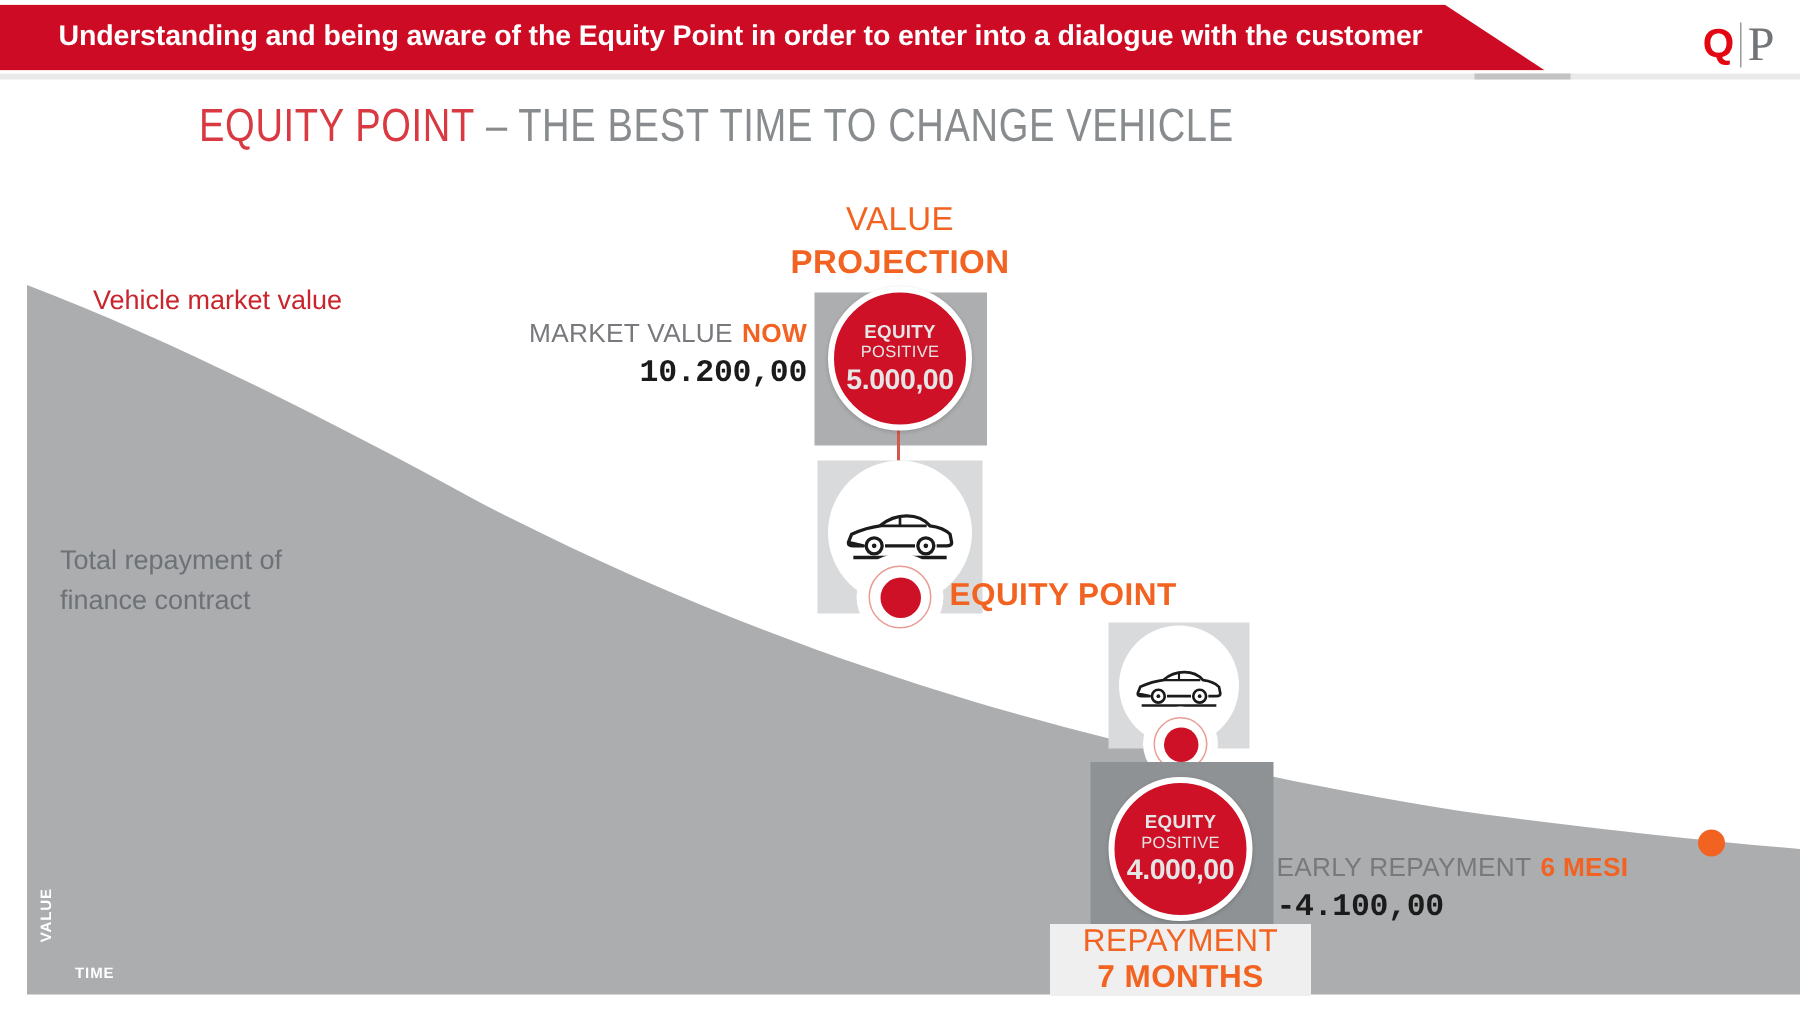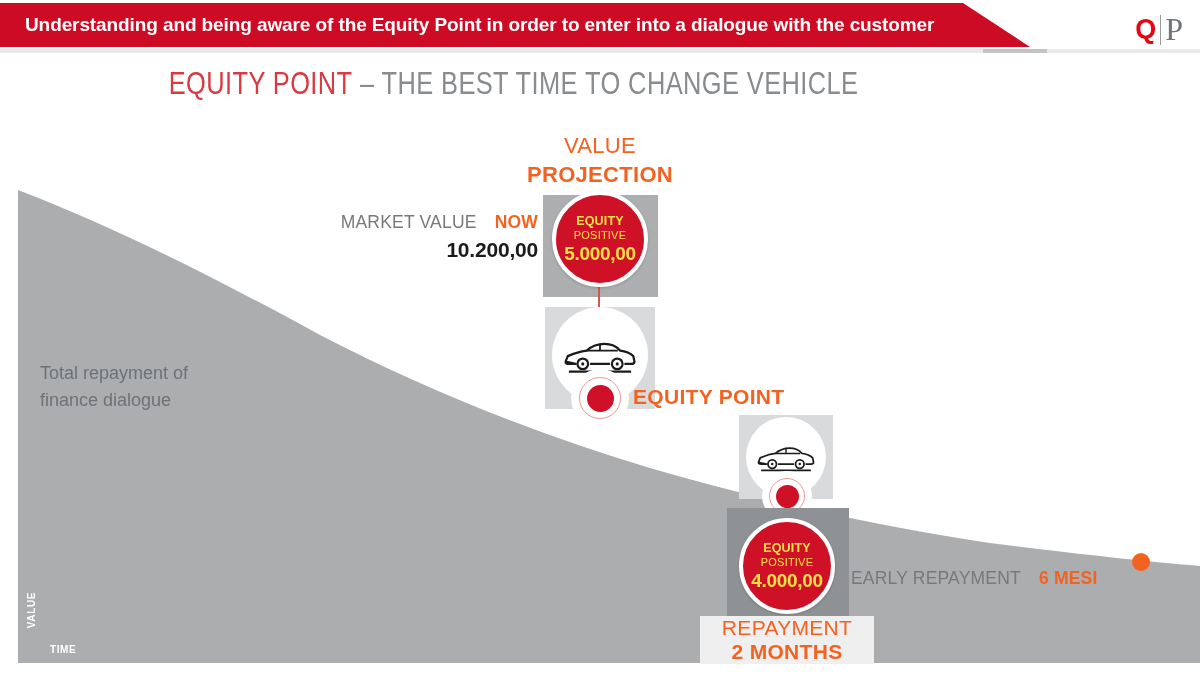--- a/index.html
+++ b/index.html
@@ -6,56 +6,56 @@
   html,body { background:#fff; }
   .slide {
     position:relative; width:1200px; height:675px; background:#fff;
     font-family:"Liberation Sans", sans-serif; overflow:hidden;
   }
   
   .banner {
     position:absolute; left:0; top:3px; width:1040px; height:44px;
     background:#CE0B24; color:#fff;
     clip-path:polygon(0 0, 963px 0, 1030px 100%, 0 100%);
-    display:flex; align-items:center; padding-left:25px;
+    display:flex; align-items:center; padding-left:39px;
     font-size:19px; font-weight:bold; letter-spacing:-0.1px;
   }
   .divider { position:absolute; left:0; top:49px; width:1200px; height:4px; background:#E9E9E9; }
   .divider-dark { position:absolute; left:983px; top:49px; width:64px; height:4px; background:#C3C3C3; }
   .logo { position:absolute; right:17px; top:11px; display:flex; align-items:center; gap:4px; }
   .logo .q { color:#E30613; font-size:27px; font-weight:800; }
   .logo .bar { width:1px; height:30px; background:#9A9A9A; }
   .logo .p { font-family:"Liberation Serif", serif; font-size:32px; color:#717577; }
   
-  .title { position:absolute; left:0; top:66px; width:956px; text-align:center; white-space:nowrap;margin-left:36px; }
+  .title { position:absolute; left:0; top:66px; width:956px; text-align:center; white-space:nowrap; }
   .title .squeeze { display:inline-block; transform:scaleX(0.82); transform-origin:center; font-size:31px; letter-spacing:0.5px; }
   .title .hl { color:#D93A42; }
   .title .rest { color:#898C8E; margin-left:9px; }
   
   .curve-svg { position:absolute; left:0; top:0; }
   .lbl-market { position:absolute; left:62px; top:188px; width:180px; font-size:18px; line-height:25px; color:#C8252C; }
   .lbl-repay { position:absolute; left:40px; top:360px; width:190px; font-size:18px; line-height:27px; color:#6E7277; }
   .axis-y { position:absolute; left:26px; top:592px; writing-mode:vertical-rl; transform:rotate(180deg);
             color:#fff; font-size:10px; font-weight:bold; letter-spacing:0.6px; }
   .axis-x { position:absolute; left:50px; top:644px; color:#fff; font-size:10px; font-weight:bold; letter-spacing:0.6px; }
   
   .gbox { position:absolute; }
   .badge {
     position:absolute; width:96px; height:96px; border-radius:50%;
     background:#CE1126; border:4px solid #fff;
     display:flex; flex-direction:column; align-items:center; justify-content:center;
-    color:#fde047; text-align:center; box-shadow:0 1px 3px rgba(0,0,0,0.18);
+    color:#e5e5e5; text-align:center; box-shadow:0 1px 3px rgba(0,0,0,0.18);
   }
   .badge .b1 { font-size:12.5px; font-weight:bold; letter-spacing:0.2px; }
   .badge .b2 { font-size:11px; letter-spacing:0.2px; margin-top:1px; }
   .badge .bv { font-size:19px; font-weight:bold; margin-top:2px; letter-spacing:-0.3px; }
   .stat { position:absolute; }
   .stat .line1 { font-size:17.5px; color:#77797C; letter-spacing:0.2px; }
-  .stat .accent { color:#F26322; font-weight:bold; margin-left:18px; }
-  .stat .val { font-size:21px; font-weight:bold; color:#1B1B1B; margin-top:5px; letter-spacing:-0.2px; }
+  .stat .accent { color:#F26322; font-weight:bold; margin-left:6px; }
+  .stat .val { font-size:21px; font-weight:bold; color:#1B1B1B; margin-top:5px; letter-spacing:-0.2px;font-family:Liberation Mono, monospace; }
   .ta-r { text-align:right; }
   .callout { position:absolute; text-align:center; color:#F26322; }
   .callout .c1 { font-size:22px; letter-spacing:0.3px; }
   .callout .c2 { font-size:22px; font-weight:bold; letter-spacing:0.3px; margin-top:3px; }
   .white-circle { position:absolute; border-radius:50%; background:#fff; display:flex; align-items:center; justify-content:center; }
   .target { position:absolute; border-radius:50%; background:#fff; display:flex; align-items:center; justify-content:center; }
   .target .ring { border:1px solid #E89C94; border-radius:50%; display:flex; align-items:center; justify-content:center; }
   .target .dot { background:#CE1126; border-radius:50%; }
   .connector { position:absolute; left:598px; top:286px; width:2px; height:42px; background:#D4574E; }
   .ep-label { position:absolute; left:633px; top:385px; font-size:21px; font-weight:bold; color:#F26322; letter-spacing:0.3px; }
@@ -89,21 +89,22 @@
 
   <svg class="curve-svg" width="1200" height="675" viewBox="0 0 1200 675">
     <path d="M 18 190
              C 110 225, 210 275, 320 335
              C 430 392, 540 435, 650 468
              C 760 500, 880 527, 990 543
              C 1060 552, 1140 561, 1200 566
              L 1200 663 L 18 663 Z" fill="#ABADAF"></path>
   </svg>
 
-  <div class="lbl-repay">Total repayment of finance dialogue</div>
+  <div class="lbl-market">Vehicle market value</div>
+  <div class="lbl-repay">Total repayment of finance contract</div>
   <div class="axis-y">VALUE</div>
   <div class="axis-x">TIME</div>
 
   <div class="callout" style="left:490px; top:133px; width:220px;">
     <div class="c1">VALUE</div>
     <div class="c2">PROJECTION</div>
   </div>
 
   <div class="gbox" style="left:543px; top:195px; width:115px; height:102px; background:#ACAEB0;"></div>
   <div class="connector"></div>
@@ -158,28 +159,29 @@
     <div class="ring" style="width:36px; height:36px;">
       <div class="dot" style="width:23px; height:23px;"></div>
     </div>
   </div>
 
   <div class="gbox" style="left:727px; top:508px; width:122px; height:111px; background:#8F9294;"></div>
 
 
   <div class="stat" style="left:851px; top:568px; width:260px;">
     <div class="line1"><span>EARLY REPAYMENT</span><span class="accent">6 MESI</span></div>
+    <div class="val">-4.100,00</div>
   </div>
 
   <div class="badge" style="left:739px; top:518px;">
     <div class="b1">EQUITY</div>
     <div class="b2">POSITIVE</div>
     <div class="bv">4.000,00</div>
   </div>
 
   <div class="proj-box callout">
     <div class="c1">REPAYMENT</div>
-    <div class="c2">2 MONTHS</div>
+    <div class="c2">7 MONTHS</div>
   </div>
 
   <div class="orange-dot"></div>
 
 </div>
 
 </body></html>

